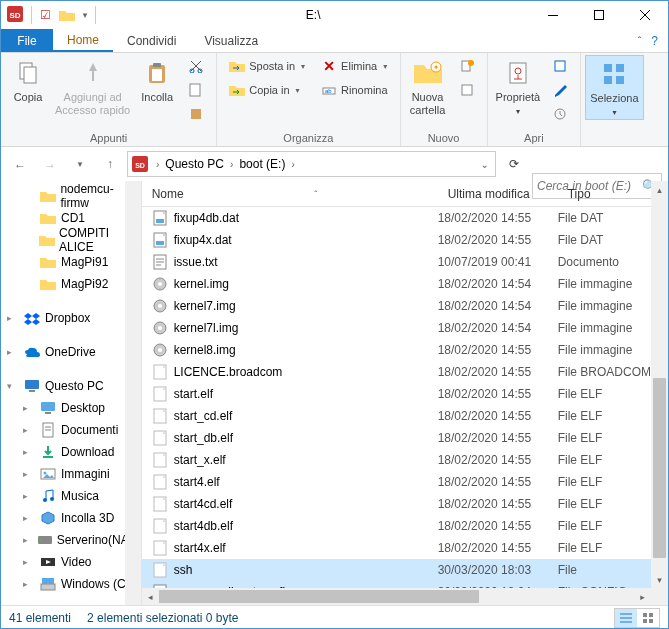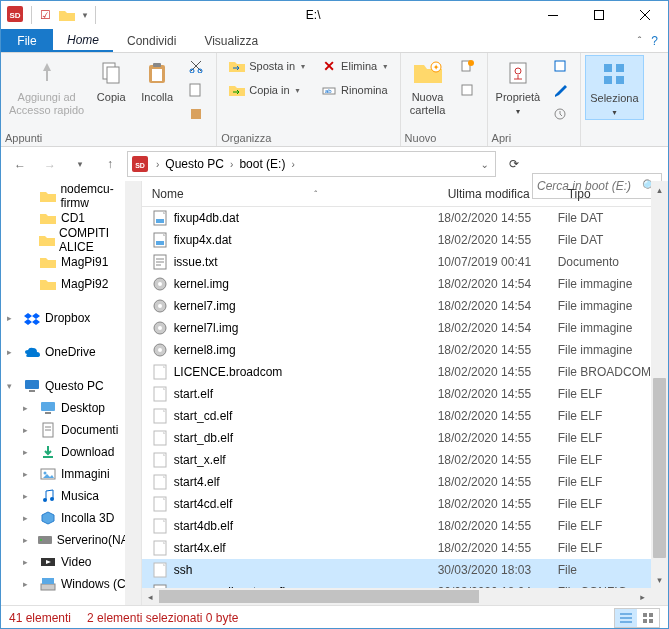--- a/index.html
+++ b/index.html
@@ -9,27 +9,27 @@
   .titlebar .app-icon { width: 18px; height: 18px; margin-right: 6px; }
   .titlebar .qat { display: flex; align-items: center; gap: 8px; }
   .titlebar .qat .sep { width: 1px; height: 18px; background: #ccc; }
   .titlebar .title { flex: 1; text-align: center; font-size: 12px; color: #000; }
   .titlebar .win-controls { display: flex; }
   .titlebar .win-btn { width: 46px; height: 28px; display: flex; align-items: center; justify-content: center; color: #333; }
   
   .tabs-row { height: 24px; display: flex; background: #fff; border-bottom: 1px solid #d8d8d8; }
   .file-tab { width: 52px; background: #1979ca; color: #fff; display: flex; align-items: center; justify-content: center; font-size: 12px; }
   .tab { padding: 0 14px; display: flex; align-items: center; font-size: 12px; color: #444; }
-  .tab.active { color: #0f172a; border-bottom: 2px solid #1979ca; background: #fff; font-style: italic; }
+  .tab.active { color: #a16207; border-bottom: 2px solid #1979ca; background: #fff; }
   .tabs-spacer { flex: 1; }
   .tabs-right { display: flex; align-items: center; gap: 10px; padding-right: 10px; color: #555; }
   
   .ribbon { height: 94px; background: #f5f6f7; border-bottom: 1px solid #d8d8d8; display: flex; }
   .ribbon-group { border-right: 1px solid #e0e0e0; padding: 2px 4px 0 4px; display: flex; flex-direction: column; justify-content: space-between; }
-  .ribbon-group-label { text-align: left; font-size: 11px; color: #666; padding-bottom: 2px; }
+  .ribbon-group-label { text-align: center; font-size: 11px; color: #666; padding-bottom: 2px; }
   .ribbon-row { display: flex; align-items: flex-start; height: 74px; }
   .ribbon-btn-large { display: flex; flex-direction: column; align-items: center; justify-content: flex-start; padding: 2px 4px; min-width: 46px; text-align: center; gap: 2px; }
   .ribbon-btn-large .icon-box { width: 32px; height: 32px; display: flex; align-items: center; justify-content: center; }
   .ribbon-btn-large .lbl { font-size: 11px; color: #444; line-height: 1.15; }
   .ribbon-btn-large.disabled .lbl { color: #aaa; }
   .ribbon-small-col { display: flex; flex-direction: column; gap: 2px; padding: 0 4px; }
   .ribbon-btn-small { display: flex; align-items: center; gap: 4px; height: 22px; font-size: 11px; color: #444; padding: 0 4px; }
   .ribbon-btn-small .icon-box { width: 16px; height: 16px; display: flex; align-items: center; justify-content: center; }
   .selected-ribbon { background: #cce8ff; border: 1px solid #99d1ff; }
   
@@ -68,21 +68,21 @@
   .file-row .fdate { width: 120px; color: #555; }
   .file-row .ftype { flex: 1; color: #555; white-space: nowrap; overflow: hidden; }
   .vscroll { width: 17px; background: #f0f0f0; position: relative; }
   .vscroll .thumb { position: absolute; left: 2px; right: 2px; top: 180px; height: 180px; background: #c2c2c2; border-radius: 1px; }
   .vscroll .arrow { height: 17px; display: flex; align-items: center; justify-content: center; color: #666; font-size: 9px; }
   .hscroll { height: 17px; background: #f0f0f0; display: flex; align-items: center; }
   .hscroll .arrow { width: 17px; text-align: center; color: #666; font-size: 9px; }
   .hscroll .track { flex: 1; position: relative; height: 100%; }
   .hscroll .thumb { position: absolute; top: 2px; bottom: 2px; left: 0; width: 320px; background: #c2c2c2; }
   
-  .statusbar { height: 24px; border-top: 1px solid #e0e0e0; display: flex; align-items: center; padding: 0 8px; font-size: 12px; color: #b91c1c; gap: 16px; }
+  .statusbar { height: 24px; border-top: 1px solid #e0e0e0; display: flex; align-items: center; padding: 0 8px; font-size: 12px; color: #0c4a6e; gap: 16px; }
   .statusbar .spacer { flex: 1; }
   .view-toggle { display: flex; border: 1px solid #ccc; }
   .view-toggle div { width: 22px; height: 18px; display: flex; align-items: center; justify-content: center; color: #666; }
   .view-toggle div.active { background: #cce8ff; color: #1979ca; }
 
   svg { display: block; }
 </style>
 </head>
 <body>
 
@@ -133,37 +133,37 @@
   <div class="tabs-spacer"></div>
   <div class="tabs-right">
     <span style="font-size:11px;">ˆ</span>
     <span style="color:#1979ca;">?</span>
   </div>
 </div>
 
 <div class="ribbon">
   <div class="ribbon-group">
     <div class="ribbon-row">
-      <div class="ribbon-btn-large disabled">
-        <div class="icon-box">
-            <svg width="24" height="24">
-              <path d="M12 2 L16 10 L13 10 L13 20 L11 20 L11 10 L8 10 Z" fill="#bbb"></path>
-            </svg>
-          </div>
-        <div class="lbl" style="white-space:pre-line;">Aggiungi ad
-Accesso rapido</div>
-      </div>
       <div class="ribbon-btn-large">
         <div class="icon-box">
             <svg width="24" height="24">
               <rect x="4" y="2" width="12" height="16" fill="#fff" stroke="#888"></rect>
               <rect x="8" y="6" width="12" height="16" fill="#fff" stroke="#888"></rect>
             </svg>
           </div>
         <div class="lbl">Copia</div>
+      </div>
+      <div class="ribbon-btn-large disabled">
+        <div class="icon-box">
+            <svg width="24" height="24">
+              <path d="M12 2 L16 10 L13 10 L13 20 L11 20 L11 10 L8 10 Z" fill="#bbb"></path>
+            </svg>
+          </div>
+        <div class="lbl" style="white-space:pre-line;">Aggiungi ad
+Accesso rapido</div>
       </div>
       <div class="ribbon-btn-large">
         <div class="icon-box">
             <svg width="24" height="24">
               <rect x="4" y="4" width="16" height="18" fill="#d9a15e" rx="2"></rect>
               <rect x="8" y="2" width="8" height="4" fill="#888" rx="1"></rect>
               <rect x="7" y="8" width="10" height="12" fill="#fff"></rect>
             </svg>
           </div>
         <div class="lbl">Incolla</div>

